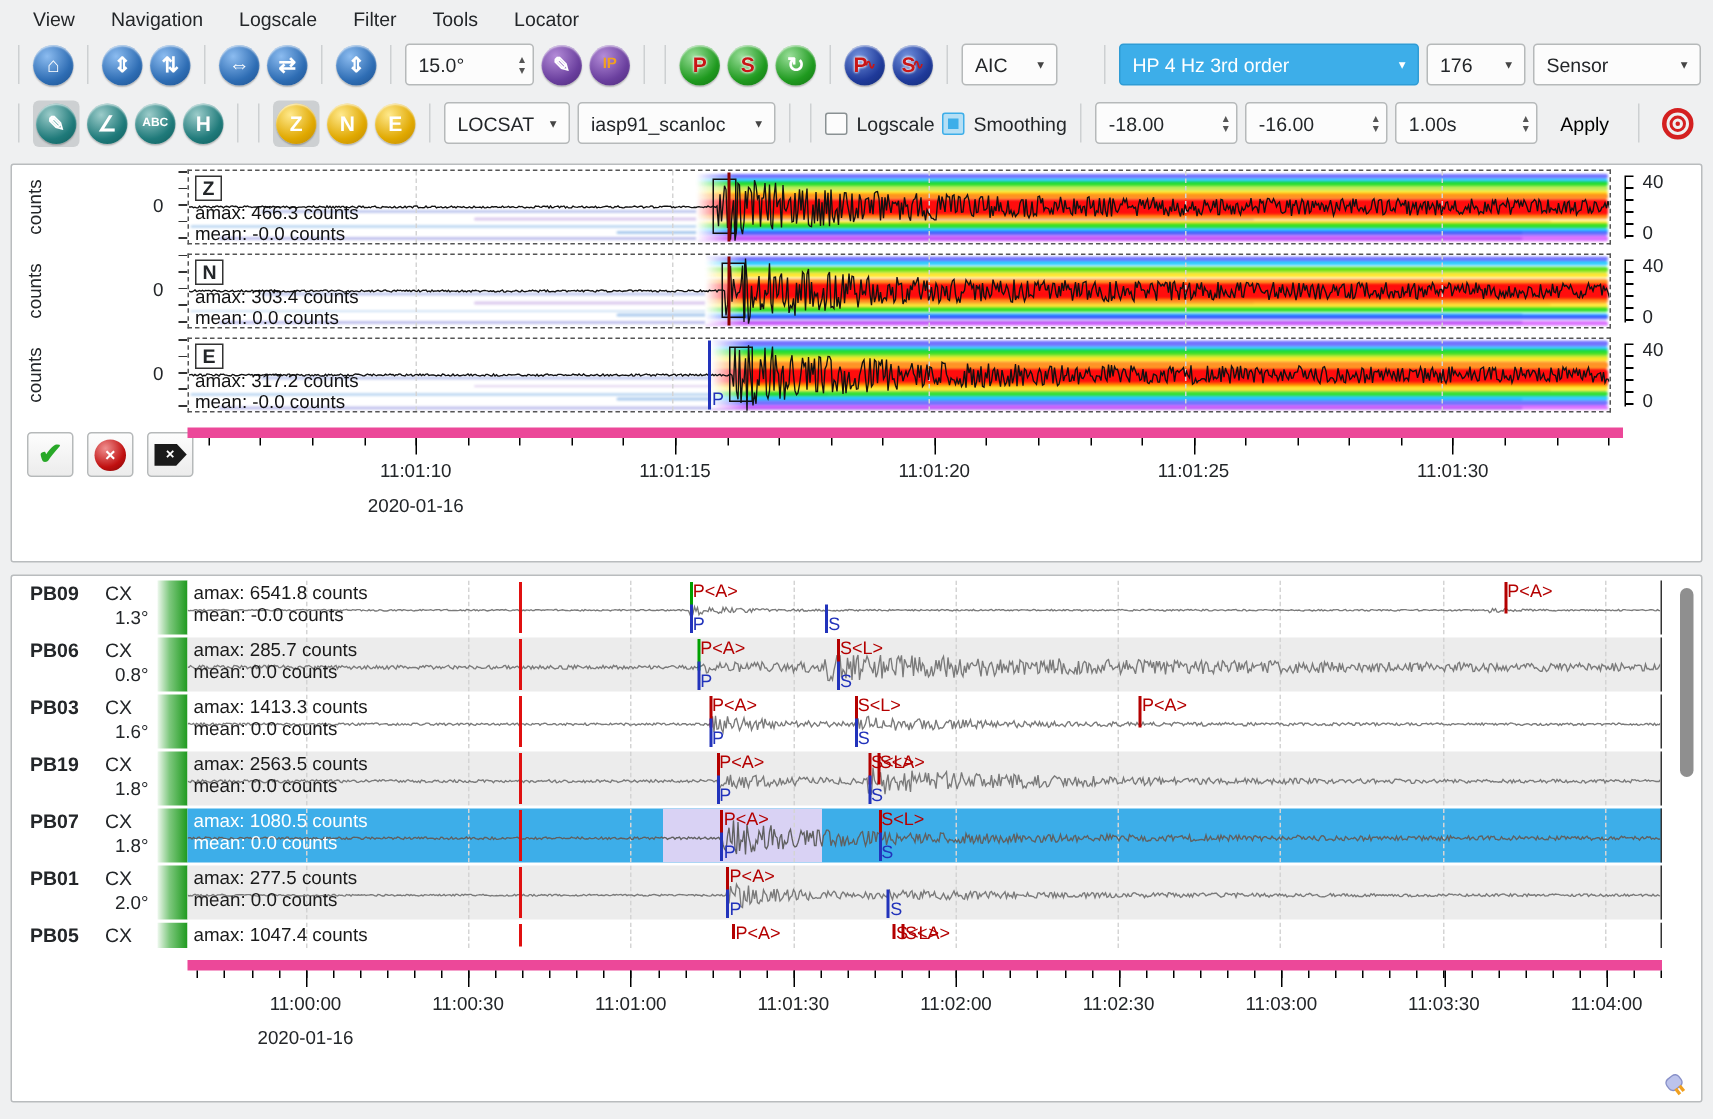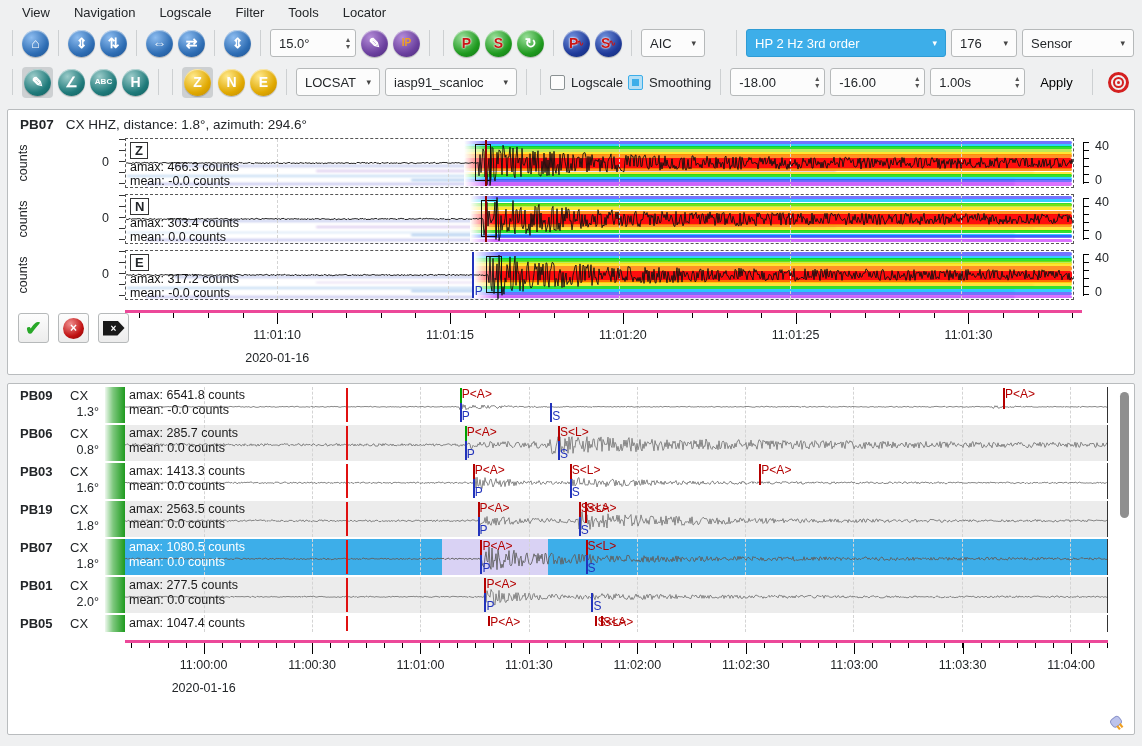--- a/index.html
+++ b/index.html
@@ -78,21 +78,21 @@
   .dbtn { width:31px; height:30px; border:1px solid #b6b9ba; border-radius:3px;
           background:linear-gradient(#fdfdfd,#ececec); display:flex; align-items:center; justify-content:center; cursor:pointer; }
   .checkglyph { color:#28a828; font-size:20px; font-weight:bold; line-height:1; }
   .xorb { width:21px; height:21px; border-radius:50%; color:#fff; font-size:12px; font-weight:bold;
           display:flex; align-items:center; justify-content:center;
           background:radial-gradient(circle at 35% 28%, #f09090, #c01010 62%, #7a0808); }
   .skiparrow { width:22px; height:15px; background:#1a1a1a; color:#fff; font-size:10px; font-weight:bold;
                display:flex; align-items:center; justify-content:center;
                clip-path:polygon(0 0,68% 0,100% 50%,68% 100%,0 100%); }
 
-  .time-axis { position:absolute; border-top:3px solid #ec4899; }
+  .time-axis { position:absolute; border-top:7px solid #ec4899; }
   .picker-axis { left:117px; right:52px; top:4px; height:54px; }
   .list-axis { left:117px; right:26px; height:54px; bottom:40px; }
   .tick { position:absolute; top:0; width:1px; background:#000; }
   .tick.minor { height:5px; }
   .tick.major { height:11px; }
   .axis-label { position:absolute; top:15px; transform:translateX(-50%); font-size:12.5px; white-space:nowrap; }
   .axis-date  { position:absolute; top:38px; transform:translateX(-50%); font-size:12.5px; white-space:nowrap; }
 
   
   .rows { padding-top:3px; }
@@ -205,21 +205,21 @@
       <span class="sq">∿</span>
     </button>
   <div class="tsep"></div>
   <div class="combo" style="width:64px">
     <span>AIC</span>
     <span class="arr">▾</span>
   </div>
   <div style="flex:1"></div>
   <div class="tsep"></div>
   <div class="combo active" style="width:200px">
-    <span>HP 2 Hz 3rd order</span>
+    <span>HP 4 Hz 3rd order</span>
     <span class="arr">▾</span>
   </div>
   <div class="combo" style="width:66px">
     <span>176</span>
     <span class="arr">▾</span>
   </div>
   <div class="combo" style="width:112px">
     <span>Sensor</span>
     <span class="arr">▾</span>
   </div>
@@ -296,23 +296,20 @@
       </span>
   </div>
   <button class="apply-btn">Apply</button>
   <div class="tsep" style="margin-left:auto"></div>
   <button class="target-btn">
       <span class="target"></span>
     </button>
 </div>
 
 <div class="panel picker-panel">
-  <div class="picker-header">
-    <b>PB07</b><span>CX  HHZ, distance: 1.8°, azimuth: 294.6°</span>
-  </div>
 
   <div class="trace-row">
     <div class="trace-gutter">
       <span class="counts-label">counts</span>
       <span class="zero">0</span>
       <div class="tickcol"></div>
     </div>
     <div class="trace-plot">
       <span class="comp-badge">Z</span>
       <div class="trace-amax">

